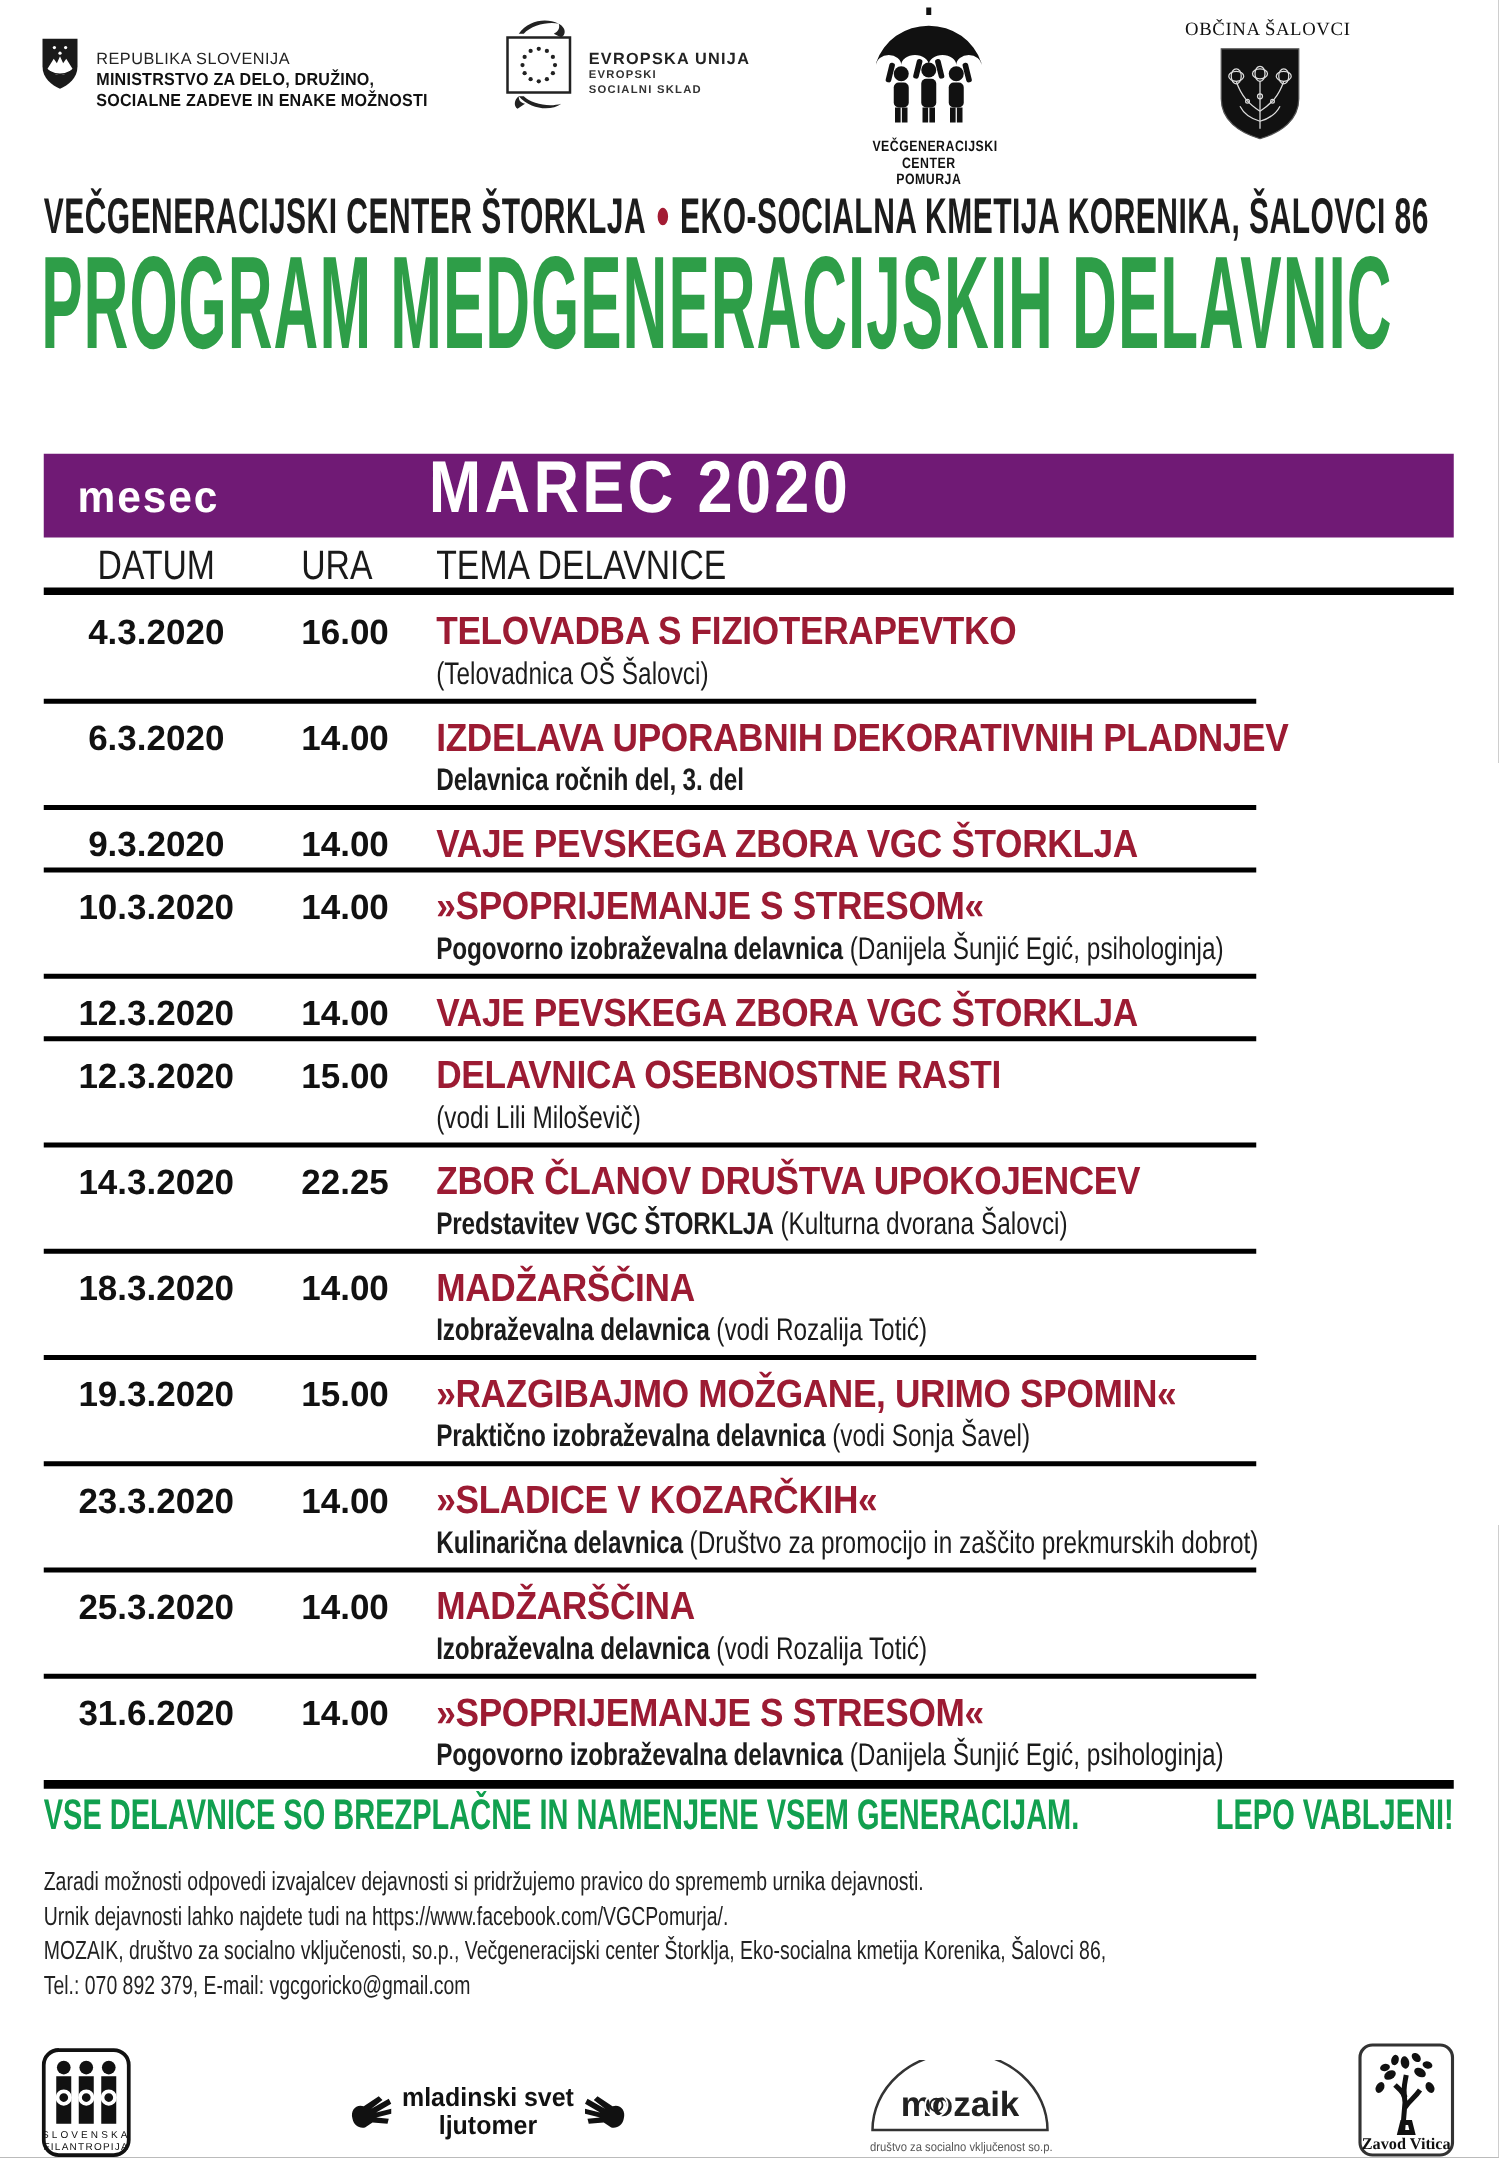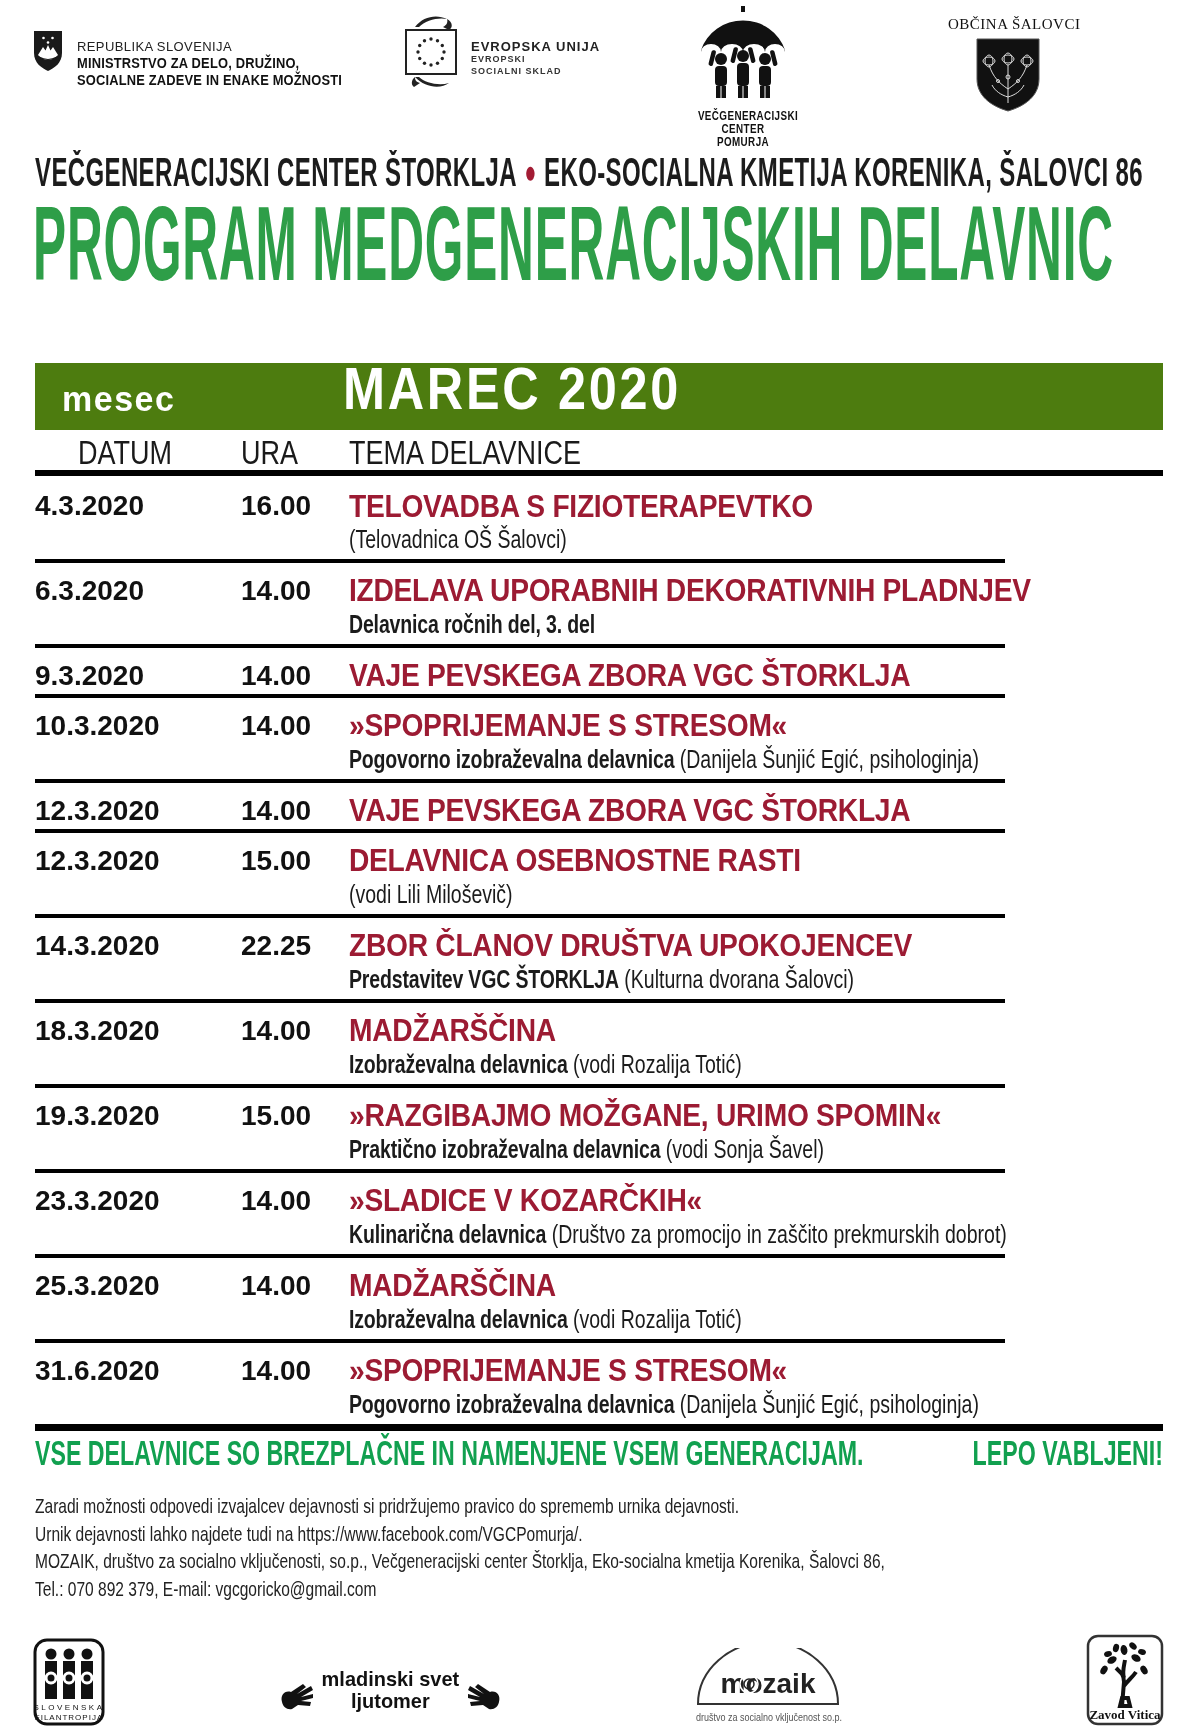--- a/index.html
+++ b/index.html
@@ -23,56 +23,56 @@
   .obcina-title{font-size:15px;letter-spacing:.5px;color:#111;margin-bottom:4px;}
 
   
   #subline{left:35px;top:150px;font-size:32px;font-weight:bold;color:#1c1c1c;
            transform:scale(.75,1.25);transform-origin:top left;white-space:nowrap;letter-spacing:.5px;}
   #subline .dot{color:#a31c34;font-size:26px;vertical-align:3px;padding:0 10px;}
   #title{left:33px;top:190px;font-size:62px;font-weight:bold;color:#2e9e48;line-height:64px;
          transform:scale(.8,1.7);transform-origin:top left;white-space:nowrap;letter-spacing:1px;}
 
   
-  #banner{left:35px;top:363px;width:1128px;height:67px;background:#4d7c0f;}
+  #banner{left:35px;top:363px;width:1128px;height:67px;background:#701a75;}
   #banner .mesec{position:absolute;left:27px;bottom:11px;color:#fff;font-size:34px;font-weight:bold;
                  letter-spacing:1.5px;transform:scaleY(1.05);transform-origin:bottom left;}
   #banner .month{position:absolute;left:308px;bottom:7px;color:#fff;font-size:56px;font-weight:bold;
                  letter-spacing:3px;transform:scale(.9,1.05);transform-origin:bottom left;white-space:nowrap;}
 
   
   .grid{display:grid;grid-template-columns:180px 82px auto;column-gap:26px;}
   #colheads{left:35px;top:436px;width:1128px;font-size:30px;color:#1a1a1a;}
   #colheads>div{transform:scale(.9,1.1);transform-origin:left;white-space:nowrap;}
   #colheads .c-datum{text-align:center;transform-origin:center;}
   #head-rule{left:35px;top:470px;width:1128px;height:6px;background:#000;}
   #rows{left:35px;top:478px;width:1140px;}
   .row .date,.row .time{font-size:28px;font-weight:bold;line-height:36px;}
-  .row .date{text-align:left;}
+  .row .date{text-align:center;}
   .row{padding-top:10px;}
   .topic-title{font-size:30px;font-weight:bold;color:#9c1b33;line-height:36px;letter-spacing:-.3px;
                transform:scale(.94,1.05);transform-origin:left center;white-space:nowrap;}
   .topic-sub{font-size:25px;line-height:30px;color:#1b1b1b;padding-bottom:5px;
              transform:scaleX(.78);transform-origin:left;white-space:nowrap;}
   .topic-sub b{letter-spacing:-.2px;}
   .sep{height:4px;background:#000;width:970px;}
   .rowwrap:last-child .sep{width:1128px;height:7px;}
 
   
   #green-left{left:35px;top:1434px;font-size:29px;font-weight:bold;color:#11a04f;
               transform:scale(.8,1.18);transform-origin:top left;white-space:nowrap;}
   #green-right{right:36px;top:1434px;font-size:29px;font-weight:bold;color:#11a04f;
                transform:scale(.8,1.18);transform-origin:top right;white-space:nowrap;}
   #notes{left:35px;top:1492px;font-size:21px;color:#222;line-height:27.5px;
          transform:scaleX(.74);transform-origin:top left;}
   #notes div{white-space:nowrap;}
 
   
   #filant{left:33px;top:1638px;}
-  #mladinski{left:280px;top:1668px;display:flex;align-items:flex-end;gap:4px;}
+  #mladinski{left:280px;top:1668px;display:flex;align-items:center;gap:4px;}
   #mladinski .txt{text-align:center;font-weight:bold;font-size:21px;line-height:22px;color:#111;
                   transform:scaleX(.95);}
   #mozaik{left:688px;top:1648px;width:160px;text-align:center;}
   .moz-cap{font-size:10px;color:#555;margin-top:2px;transform:scaleX(.9);white-space:nowrap;}
   #vitica{left:1086px;top:1634px;}
 </style>
 </head>
 <body>
 
 <div id="page">

